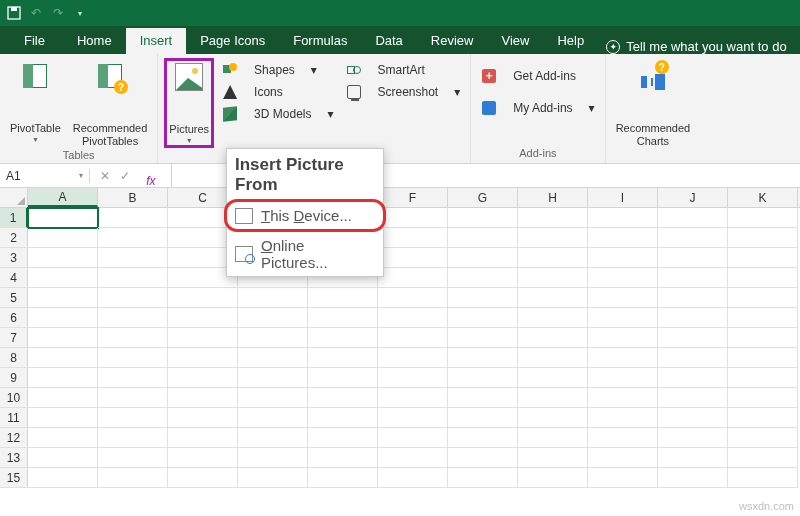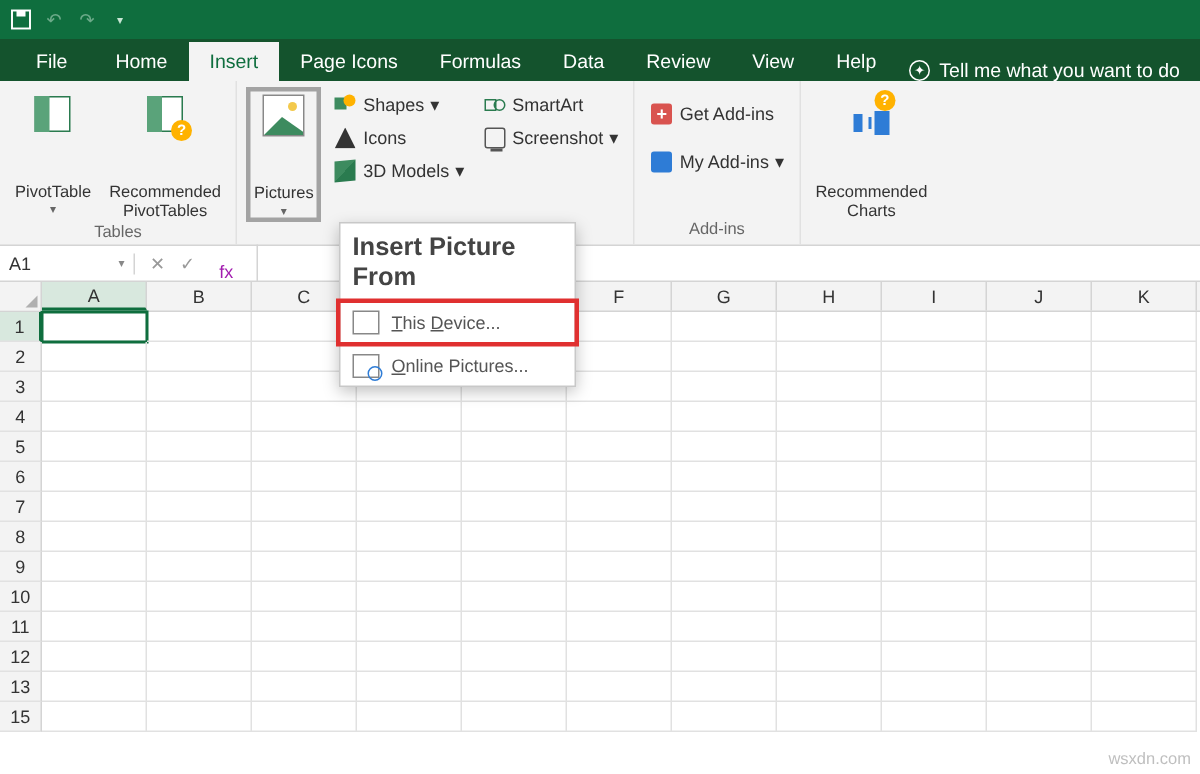--- a/index.html
+++ b/index.html
@@ -21,21 +21,21 @@
 
 
 .ribbon { background:#f3f3f3; height:110px; display:flex; border-bottom:1px solid #d4d4d4; }
 .group { display:flex; flex-direction:column; justify-content:space-between; padding:4px 6px 2px; border-right:1px solid #e1e1e1; }
 .group-body { display:flex; align-items:flex-start; gap:4px; flex:1; }
 .group-label { text-align:center; font-size:11px; color:#666; padding-bottom:2px; }
 .bigbtn { display:flex; flex-direction:column; align-items:center; justify-content:flex-start; padding:2px 4px; min-width:48px; cursor:pointer; }
 .bigbtn .ico { width:32px; height:32px; display:flex; align-items:center; justify-content:center; margin-bottom:2px; }
 .bigbtn .lbl { font-size:11px; color:#333; text-align:center; line-height:1.15;margin-top:28px; }
 .bigbtn .caret { font-size:8px; color:#666; }
-.smallbtn { display:flex; align-items:center; gap:4px; font-size:12px; color:#333; padding:2px 4px; cursor:pointer; white-space:nowrap; }
+.smallbtn { display:flex; align-items:center; gap:16px; font-size:12px; color:#333; padding:2px 4px; cursor:pointer; white-space:nowrap; }
 .smallbtn .mini { width:16px; height:16px; display:flex; align-items:center; justify-content:center; }
 .stackcol { display:flex; flex-direction:column; gap:2px; padding-top:2px; }
 
 
 .i-pivot { width:28px; height:28px; position:relative; }
 .i-pivot::before { content:""; position:absolute; inset:2px; border:1.5px solid #2a7b4f; background:linear-gradient(#fff,#fff); }
 .i-pivot::after { content:""; position:absolute; left:2px; top:2px; width:10px; height:24px; background:#5aa37a; }
 .i-pivotq { position:relative; }
 .i-pivotq .q { position:absolute; right:-2px; bottom:-2px; width:14px; height:14px; border-radius:50%; background:#ffb200; color:#fff; font-size:10px; display:flex; align-items:center; justify-content:center; font-weight:bold; }
 .i-table { width:28px; height:28px; background:linear-gradient(#5aa37a,#5aa37a) top/100% 6px no-repeat,#fff; border:1.5px solid #2a7b4f; position:relative; }
@@ -55,35 +55,35 @@
 .i-screen { width:14px; height:14px; border:1.5px solid #555; border-radius:2px; position:relative; }
 .i-screen::after { content:""; position:absolute; left:3px; bottom:-3px; width:8px; height:2px; background:#555; }
 .i-addin { width:14px; height:14px; background:#d9534f; border-radius:2px; position:relative; }
 .i-addin::after { content:"+"; position:absolute; inset:0; color:#fff; font-size:12px; text-align:center; line-height:14px; font-weight:bold; }
 .i-myadd { width:14px; height:14px; background:#2e7cd6; border-radius:2px; }
 .i-chart { width:28px; height:28px; position:relative; }
 .i-chart::before { content:""; position:absolute; left:2px; bottom:2px; width:6px; height:12px; background:#2e7cd6; box-shadow:8px 0 0 -2px #2e7cd6, 16px 0 0 2px #2e7cd6; }
 .i-chart .q { position:absolute; right:-2px; top:-2px; width:14px; height:14px; border-radius:50%; background:#ffb200; color:#fff; font-size:10px; display:flex; align-items:center; justify-content:center; font-weight:bold; }
 
 
-.highlight-pic { border:3px solid #a3a3a3; padding:0 2px; }
+.highlight-pic { border:3px solid #a21caf; padding:0 2px; }
 .dropdown { position:absolute; left:226px; top:148px; width:158px; background:#fff; border:1px solid #c8c8c8; box-shadow:0 3px 10px rgba(0,0,0,0.25); z-index:20; }
 .dropdown-title { font-size:17px; font-weight:600; color:#444; padding:6px 8px 4px; }
-.dropdown-item { display:flex; align-items:center; gap:8px; padding:5px 8px; font-size:12px; color:#555; cursor:pointer; }
+.dropdown-item { display:flex; align-items:center; gap:8px; padding:5px 8px; font-size:15px; color:#555; cursor:pointer;border-radius:13px; }
 .dropdown-item .di-ico { width:18px; height:16px; border:1px solid #888; position:relative; }
 .dropdown-item .di-ico.online::after { content:""; position:absolute; right:-3px; bottom:-3px; width:8px; height:8px; border-radius:50%; border:1.5px solid #2e7cd6; }
 .highlight-item { border:3px solid #e03030; margin:0 -3px; }
 
 
 .formula-row { display:flex; align-items:center; height:24px; border-bottom:1px solid #d4d4d4; background:#fff; font-size:12px; }
 .namebox { width:90px; border-right:1px solid #d4d4d4; padding:0 6px; display:flex; align-items:center; justify-content:space-between; color:#333; }
 .namebox .dd { font-size:8px; color:#888; }
 .fx-btns { display:flex; align-items:center; gap:10px; padding:0 10px; border-right:1px solid #d4d4d4; color:#999; }
 .fx-btns span { cursor:pointer; }
-.fx-label { padding:0 6px; color:#a21caf;margin-top:11px; }
+.fx-label { padding:0 6px; font-style:italic; color:#a21caf;margin-top:11px; }
 
 
 .grid-wrap { position:relative; }
 .col-headers { display:flex; height:20px; background:#f3f3f3; border-bottom:1px solid #d4d4d4; font-size:12px; }
 .corner { width:28px; border-right:1px solid #d4d4d4; background:#f3f3f3; position:relative; }
 .corner::after { content:""; position:absolute; right:2px; bottom:2px; width:0; height:0; border-left:8px solid transparent; border-bottom:8px solid #b0b0b0; }
 .colh { width:70px; border-right:1px solid #d4d4d4; display:flex; align-items:center; justify-content:center; color:#333; }
 .colh.active { background:#d8e8de; border-bottom:2px solid #0f6e3e; }
 .rows { }
 .row { display:flex; height:20px; }

